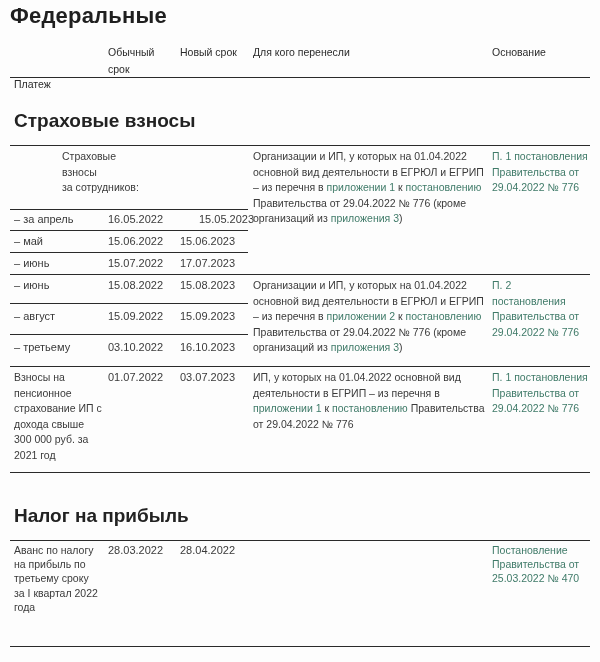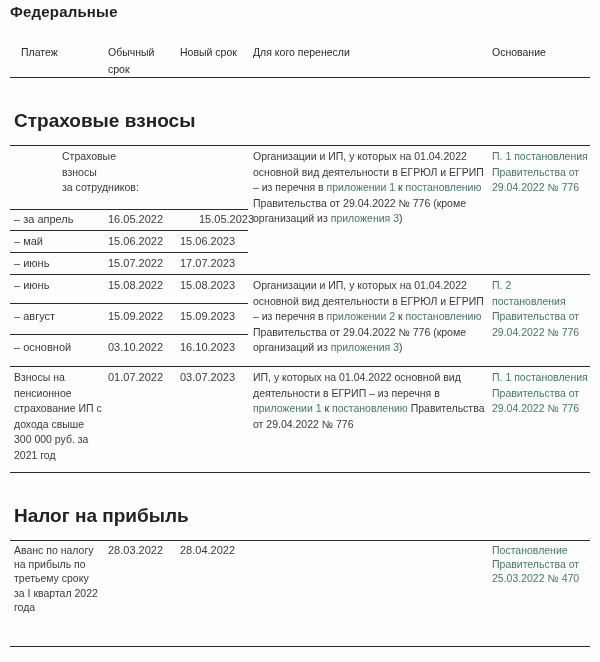--- a/index.html
+++ b/index.html
@@ -3,41 +3,41 @@
   <meta charset="utf-8">
   <style>
     html, body { margin: 0; padding: 0; background: #fdfdfd; }
     body {
       width: 600px; height: 662px; overflow: hidden; position: relative;
       font-family: "Liberation Sans", "DejaVu Sans", sans-serif;
       color: #2b2b2b;
     }
     .page-title {
       position: absolute; left: 10px; top: 3px;
-      font-size: 15px; font-weight: bold; color: #1f1f1f; margin: 0;
+      font-size: 22px; font-weight: bold; color: #1f1f1f; margin: 0;
       letter-spacing: 0.2px;
     }
     .hdr { position: absolute; top: 44px; font-size: 10.5px; line-height: 17px; color: #2b2b2b; }
     .rule { position: absolute; height: 0; border-top: 1.5px solid #2a2a2a; }
     .rule.thin { border-top-width: 1.2px; }
     .section-title {
       position: absolute; left: 14px; font-size: 19px; font-weight: bold;
       color: #222; margin: 0;
     }
     .cell { position: absolute; font-size: 10.5px; line-height: 15.5px; color: #3a3a3a; }
     .date { position: absolute; font-size: 11px; line-height: 15px; color: #3a3a3a; }
     .lnk { color: #3f7a68; }
     .basis { color: #3f7a68; }
   </style>
 </head>
 <body>
 
 <h1 class="page-title">Федеральные</h1>
 
-<div class="hdr" style="left:21px;">Платеж</div>
+<div class="hdr" style="left:14px;margin-top:32px;">Платеж</div>
 <div class="hdr" style="left:108px;">
   <span>Обычный</span><br>
   <span>срок</span>
 </div>
 <div class="hdr" style="left:180px;">Новый срок</div>
 <div class="hdr" style="left:253px;">Для кого перенесли</div>
 <div class="hdr" style="left:492px;">Основание</div>
 <div class="rule" style="left:10px; width:580px; top:77px;"></div>
 
 <h2 class="section-title" style="top:110px;">Страховые взносы</h2>
@@ -73,21 +73,21 @@
 <div class="date" style="left:14px; top:278px;">– июнь</div>
 <div class="date" style="left:108px; top:278px;">15.08.2022</div>
 <div class="date" style="left:180px; top:278px;">15.08.2023</div>
 
 <div class="rule thin" style="left:10px; width:238px; top:303px;"></div>
 <div class="date" style="left:14px; top:309px;">– август</div>
 <div class="date" style="left:108px; top:309px;">15.09.2022</div>
 <div class="date" style="left:180px; top:309px;">15.09.2023</div>
 
 <div class="rule thin" style="left:10px; width:238px; top:334px;"></div>
-<div class="date" style="left:14px; top:340px;">– основной</div>
+<div class="date" style="left:14px; top:340px;">– третьему</div>
 <div class="date" style="left:108px; top:340px;">03.10.2022</div>
 <div class="date" style="left:180px; top:340px;">16.10.2023</div>
 
 <div class="cell" style="left:253px; top:278px; width:235px;">
   <span>Организации и ИП, у которых на 01.04.2022 основной вид деятельности в ЕГРЮЛ и ЕГРИП – из перечня в </span><a class="lnk">приложении 2</a><span> к </span><a class="lnk">постановлению</a><span> Правительства от 29.04.2022 № 776 (кроме организаций из </span><a class="lnk">приложения 3</a><span>)</span>
 </div>
 <a class="cell basis" style="left:492px; top:278px; width:90px;">П. 2 постановления Правительства от 29.04.2022 № 776</a>
 
 <div class="rule" style="left:10px; width:580px; top:366px;"></div>
 

